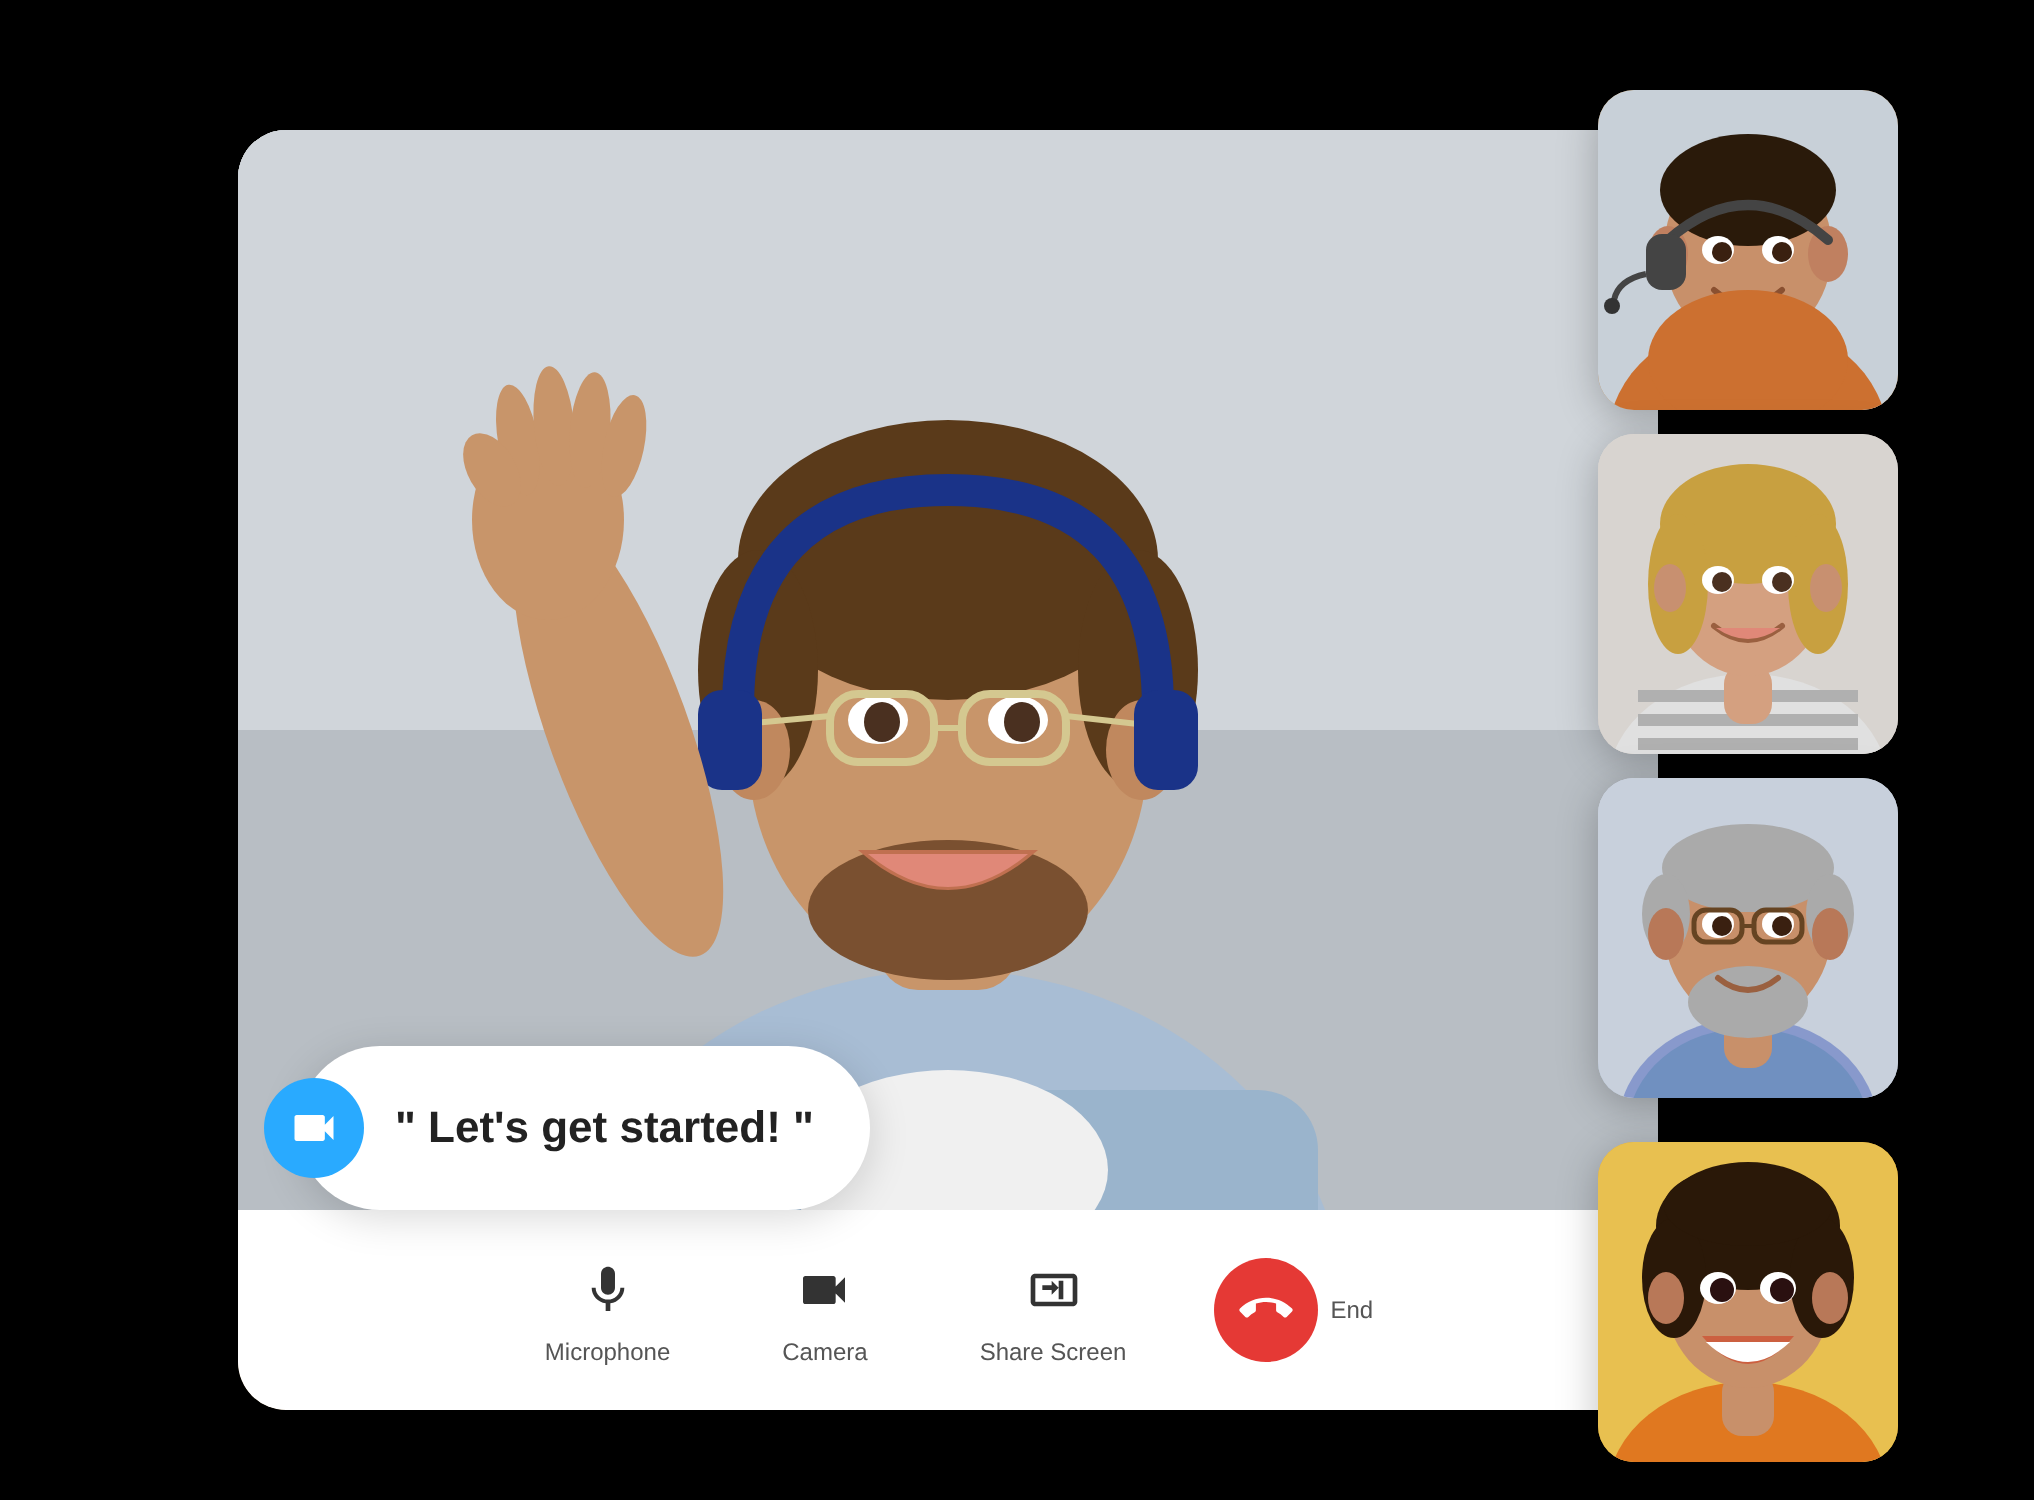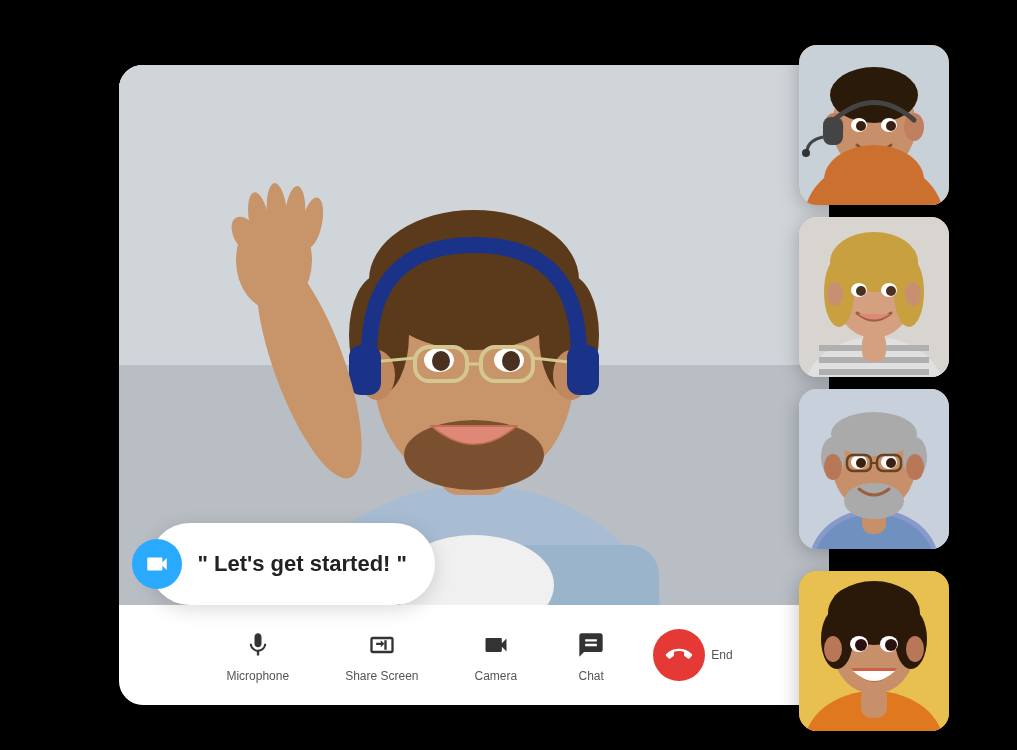--- a/index.html
+++ b/index.html
@@ -292,43 +292,35 @@
           <svg viewBox="0 0 24 24">
             <path d="M12 14c1.66 0 2.99-1.34 2.99-3L15 5c0-1.66-1.34-3-3-3S9 3.34 9 5v6c0 1.66 1.34 3 3 3zm5.3-3c0 3-2.54 5.1-5.3 5.1S6.7 14 6.7 11H5c0 3.41 2.72 6.23 6 6.72V21h2v-3.28c3.28-.48 6-3.3 6-6.72h-1.7z"></path>
           </svg>
         </div>
         <span class="control-label">Microphone</span>
       </div>
 
       <div class="control-btn">
         <div class="control-icon">
           <svg viewBox="0 0 24 24">
+            <path d="M17 10.5V7c0-.55-.45-1-1-1H4c-.55 0-1 .45-1 1v10c0 .55.45 1 1 1h12c.55 0 1-.45 1-1v-3.5l4 4v-11l-4 4z"></path>
+          </svg>
+        </div>
+        <span class="control-label">Camera</span>
+      </div>
+
+      <div class="control-btn">
+        <div class="control-icon">
+          <svg viewBox="0 0 24 24">
             <path d="M20 5H4c-1.1 0-2 .9-2 2v10c0 1.1.9 2 2 2h16c1.1 0 2-.9 2-2V7c0-1.1-.9-2-2-2zm0 12H4V7h16v10zm-6-1h2V8h-2v8zm-3-2l3-3-3-3v2H7v2h4v2z"></path>
           </svg>
         </div>
         <span class="control-label">Share Screen</span>
       </div>
 
-      <div class="control-btn">
-        <div class="control-icon">
-          <svg viewBox="0 0 24 24">
-            <path d="M17 10.5V7c0-.55-.45-1-1-1H4c-.55 0-1 .45-1 1v10c0 .55.45 1 1 1h12c.55 0 1-.45 1-1v-3.5l4 4v-11l-4 4z"></path>
-          </svg>
-        </div>
-        <span class="control-label">Camera</span>
-      </div>
-
-      <div class="control-btn">
-        <div class="control-icon">
-          <svg viewBox="0 0 24 24">
-            <path d="M20 2H4c-1.1 0-2 .9-2 2v18l4-4h14c1.1 0 2-.9 2-2V4c0-1.1-.9-2-2-2zm-3 11H7v-2h10v2zm0-4H7V7h10v2z"></path>
-          </svg>
-        </div>
-        <span class="control-label">Chat</span>
-      </div>
 
 
       <div class="end-col">
         <div class="end-btn">
           <svg viewBox="0 0 24 24">
             <path d="M6.62 10.79c1.44 2.83 3.76 5.14 6.59 6.59l2.2-2.2c.27-.27.67-.36 1.02-.24 1.12.37 2.33.57 3.57.57.55 0 1 .45 1 1V20c0 .55-.45 1-1 1-9.39 0-17-7.61-17-17 0-.55.45-1 1-1h3.5c.55 0 1 .45 1 1 0 1.25.2 2.45.57 3.57.11.35.03.74-.25 1.02l-2.2 2.2z"></path>
           </svg>
         </div>
         <span class="end-label">End</span>
       </div>

